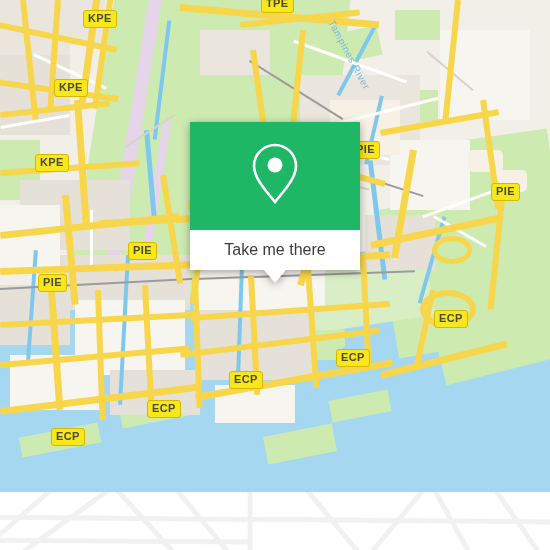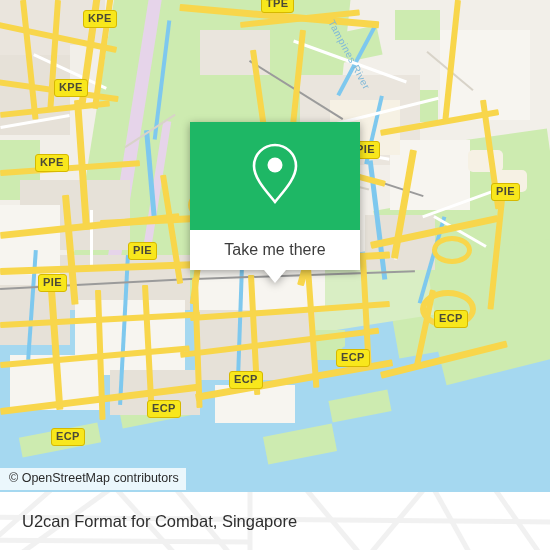--- a/index.html
+++ b/index.html
@@ -383,21 +383,20 @@
             <circle cx="27" cy="24" r="7.5" fill="#ffffff"></circle>
           </svg>
         </span>
       </div>
       <div id="callout-bottom">
         <span id="callout-label">Take me there</span>
         <div id="callout-pointer"></div>
       </div>
     </div>
 
-    <div id="osm-attrib">© OpenStreetMap contributors</div>
 
   </div>
 
   <div id="footer">
 
     <svg id="footer-watermark" viewBox="0 0 550 58" preserveAspectRatio="none">
       <g stroke="#f1f1f1" stroke-width="5" fill="none">
         <path d="M-20 60 L60 -10"></path>
         <path d="M20 62 L120 -10"></path>
         <path d="M110 -10 L175 62"></path>
@@ -405,18 +404,17 @@
         <path d="M250 -10 L250 62"></path>
         <path d="M300 -10 L360 62"></path>
         <path d="M370 62 L430 -10"></path>
         <path d="M-20 25 L560 30"></path>
         <path d="M-20 48 L250 50"></path>
         <path d="M430 -10 L470 62"></path>
         <path d="M490 -10 L540 62"></path>
       </g>
     </svg>
 
-    <div id="footer-title">U2can Format for Combat, Singapore</div>
 
 
   </div>
 
 </div>
 
 </body></html>

